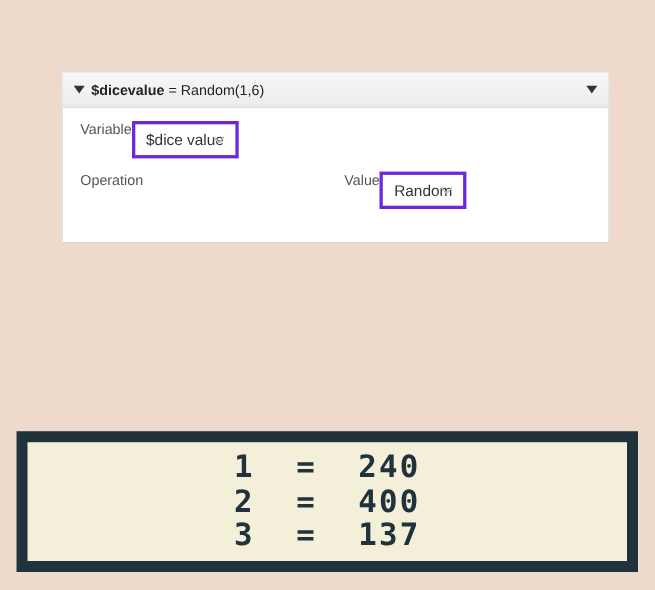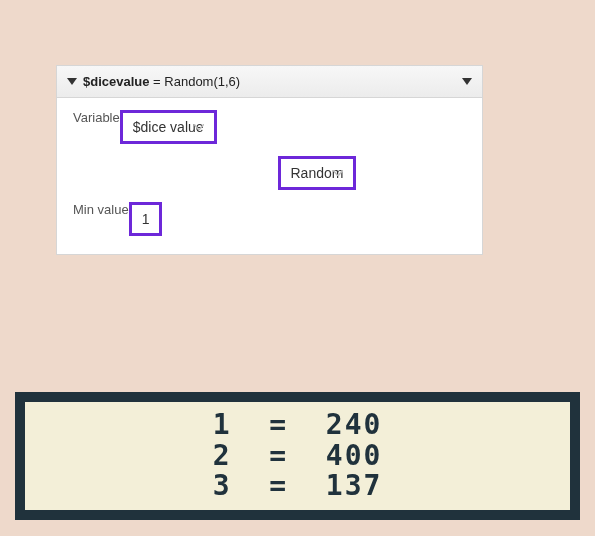--- a/index.html
+++ b/index.html
@@ -9,21 +9,21 @@
     background: #eed9cb;
     font-family: "Segoe UI", Arial, sans-serif;
     font-size: 14px;
     color: #333;
     position: relative;
   }
   .editor-panel {
     position: absolute;
     left: 56px;
     top: 65px;
-    width: 427px;
+    width: 498px;
     background: #fff;
     border: 1px solid #d6d6d6;
   }
   .panel-header {
     height: 32px;
     background: linear-gradient(#f7f7f7,#ececec);
     border-bottom: 1px solid #d6d6d6;
     display: flex;
     align-items: center;
     padding: 0 10px;
@@ -128,40 +128,36 @@
             <svg viewBox="0 0 10 6" width="10" height="6">
                 <path d="M0 0 L5 6 L10 0" fill="none" stroke="#bfbfbf" stroke-width="1.5"></path>
               </svg>
           </span>
         </div>
       </div>
     </div>
 
     <div class="row">
       <div class="col">
+        <div class="label">Operation</div>
       </div>
       <div class="col">
+        <div class="label">Value</div>
         <div class="select">
           <span>Random</span>
           <span class="chev">
             <svg viewBox="0 0 10 6" width="10" height="6">
                 <path d="M0 0 L5 6 L10 0" fill="none" stroke="#bfbfbf" stroke-width="1.5"></path>
               </svg>
           </span>
         </div>
       </div>
     </div>
 
     <div class="row" style="margin-bottom:0">
-      <div class="col">
-        <div class="label">Min value</div>
-        <div class="input">
-          <span>1</span>
-        </div>
-      </div>
     </div>
 
   </div>
 </div>
 
 <div class="console">
   <div class="console-col">
     <span class="pxline">1  =  240</span>
     <span class="pxline">2  =  400</span>
     <span class="pxline">3  =  137</span>

